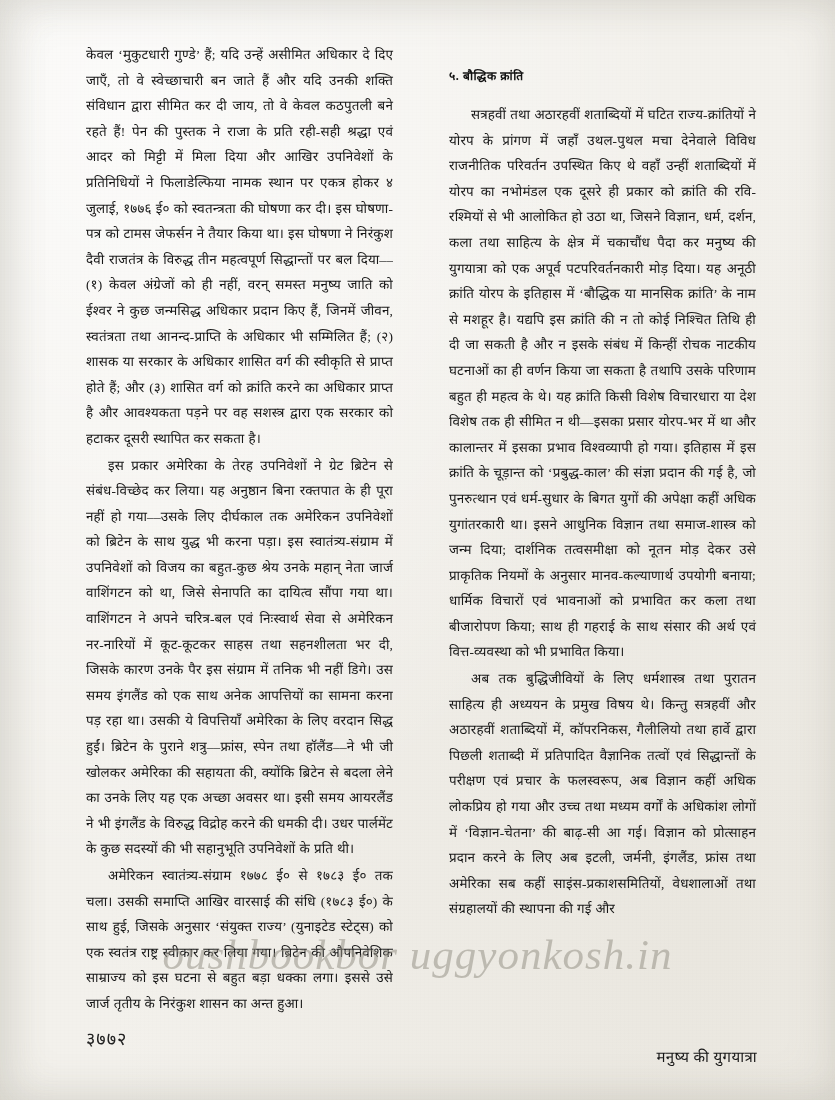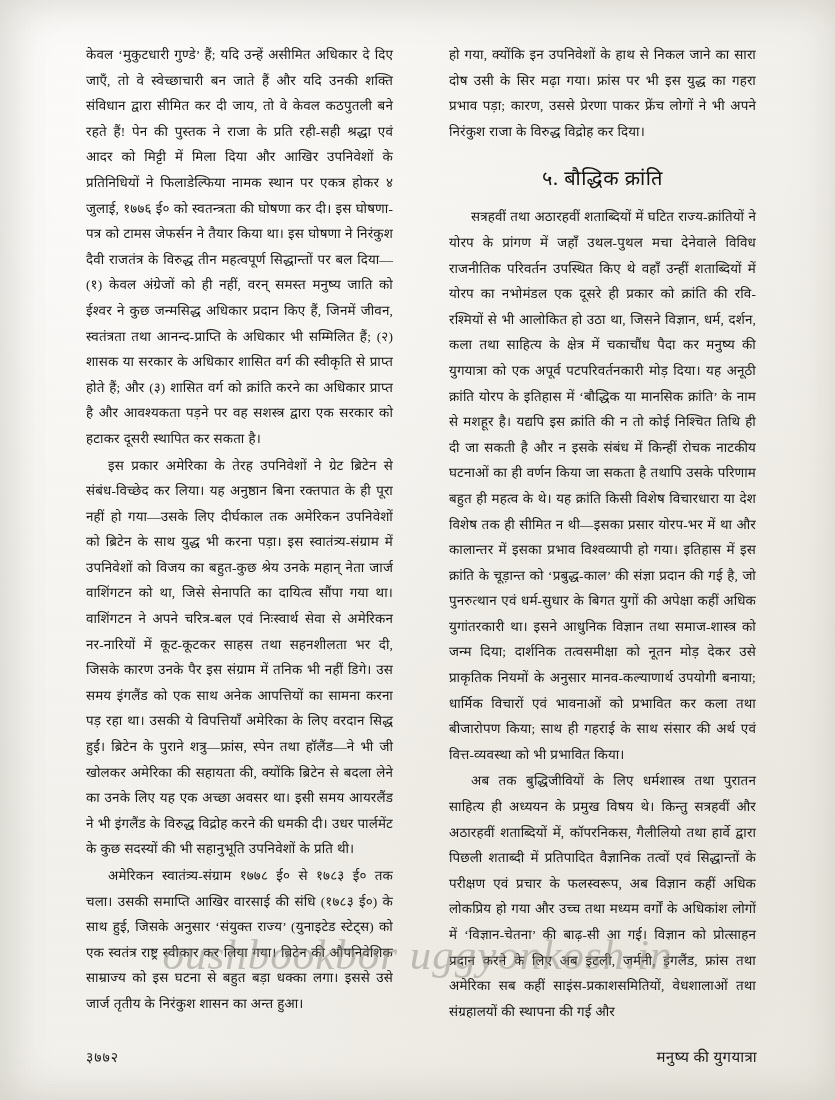--- a/index.html
+++ b/index.html
@@ -53,40 +53,40 @@
     font-size: 13.4px;
     line-height: 25.6px;
     letter-spacing: 0.15px;
     text-indent: 22px;
     color: #171717;
     font-family: "Liberation Serif", "DejaVu Serif", serif;
     word-spacing: 0.5px;
   }
   p.para.first { text-indent: 0; }
   h2.section-heading {
-    font-size: 20px;
+    font-size: 12px;
     line-height: 24px;
     margin: 22px 0 14px 0;
-    text-align: center;
-    font-weight: 400;
+    text-align: left;
+    font-weight: 700;
     letter-spacing: 0.6px;
     color: #111;
   }
   .footer {
     position: absolute;
     left: 86px;
     right: 78px;
     bottom: 34px;
     height: 26px;
   }
   .page-number {
     position: absolute;
     left: 0;
-    bottom: 0;
-    font-size: 14px;
+    bottom: 16px;
+    font-size: 18px;
     letter-spacing: 1px;
     color: #222;
   }
   .book-title {
     position: absolute;
     right: 0;
     bottom: 0;
     font-size: 15px;
     letter-spacing: 0.4px;
     color: #161616;
@@ -122,21 +122,20 @@
 
   <div class="content">
 
     <div class="col left">
       <p class="para first">केवल ‘मुकुटधारी गुण्डे’ हैं; यदि उन्हें असीमित अधिकार दे दिए जाएँ, तो वे स्वेच्छाचारी बन जाते हैं और यदि उनकी शक्ति संविधान द्वारा सीमित कर दी जाय, तो वे केवल कठपुतली बने रहते हैं! पेन की पुस्तक ने राजा के प्रति रही-सही श्रद्धा एवं आदर को मिट्टी में मिला दिया और आखिर उपनिवेशों के प्रतिनिधियों ने फिलाडेल्फिया नामक स्थान पर एकत्र होकर ४ जुलाई, १७७६ ई० को स्वतन्त्रता की घोषणा कर दी। इस घोषणा-पत्र को टामस जेफर्सन ने तैयार किया था। इस घोषणा ने निरंकुश दैवी राजतंत्र के विरुद्ध तीन महत्वपूर्ण सिद्धान्तों पर बल दिया––(१) केवल अंग्रेजों को ही नहीं, वरन् समस्त मनुष्य जाति को ईश्वर ने कुछ जन्मसिद्ध अधिकार प्रदान किए हैं, जिनमें जीवन, स्वतंत्रता तथा आनन्द-प्राप्ति के अधिकार भी सम्मिलित हैं; (२) शासक या सरकार के अधिकार शासित वर्ग की स्वीकृति से प्राप्त होते हैं; और (३) शासित वर्ग को क्रांति करने का अधिकार प्राप्त है और आवश्यकता पड़ने पर वह सशस्त्र द्वारा एक सरकार को हटाकर दूसरी स्थापित कर सकता है।</p>
       <p class="para">इस प्रकार अमेरिका के तेरह उपनिवेशों ने ग्रेट ब्रिटेन से संबंध-विच्छेद कर लिया। यह अनुष्ठान बिना रक्तपात के ही पूरा नहीं हो गया––उसके लिए दीर्घकाल तक अमेरिकन उपनिवेशों को ब्रिटेन के साथ युद्ध भी करना पड़ा। इस स्वातंत्र्य-संग्राम में उपनिवेशों को विजय का बहुत-कुछ श्रेय उनके महान् नेता जार्ज वाशिंगटन को था, जिसे सेनापति का दायित्व सौंपा गया था। वाशिंगटन ने अपने चरित्र-बल एवं निःस्वार्थ सेवा से अमेरिकन नर-नारियों में कूट-कूटकर साहस तथा सहनशीलता भर दी, जिसके कारण उनके पैर इस संग्राम में तनिक भी नहीं डिगे। उस समय इंगलैंड को एक साथ अनेक आपत्तियों का सामना करना पड़ रहा था। उसकी ये विपत्तियाँ अमेरिका के लिए वरदान सिद्ध हुईं। ब्रिटेन के पुराने शत्रु––फ्रांस, स्पेन तथा हॉलैंड––ने भी जी खोलकर अमेरिका की सहायता की, क्योंकि ब्रिटेन से बदला लेने का उनके लिए यह एक अच्छा अवसर था। इसी समय आयरलैंड ने भी इंगलैंड के विरुद्ध विद्रोह करने की धमकी दी। उधर पार्लमेंट के कुछ सदस्यों की भी सहानुभूति उपनिवेशों के प्रति थी।</p>
       <p class="para">अमेरिकन स्वातंत्र्य-संग्राम १७७८ ई० से १७८३ ई० तक चला। उसकी समाप्ति आखिर वारसाई की संधि (१७८३ ई०) के साथ हुई, जिसके अनुसार ‘संयुक्त राज्य’ (युनाइटेड स्टेट्स) को एक स्वतंत्र राष्ट्र स्वीकार कर लिया गया। ब्रिटेन की औपनिवेशिक साम्राज्य को इस घटना से बहुत बड़ा धक्का लगा। इससे उसे जार्ज तृतीय के निरंकुश शासन का अन्त हुआ।</p>
     </div>
 
     <div class="col right">
-      <p class="para first">हो गया, क्योंकि इन उपनिवेशों के हाथ से निकल जाने का सारा दोष उसी के सिर मढ़ा गया। फ्रांस पर भी इस युद्ध का गहरा प्रभाव पड़ा; कारण, उससे प्रेरणा पाकर फ्रेंच लोगों ने भी अपने निरंकुश राजा के विरुद्ध विद्रोह कर दिया।</p>
       <h2 class="section-heading">५. बौद्धिक क्रांति</h2>
       <p class="para">सत्रहवीं तथा अठारहवीं शताब्दियों में घटित राज्य-क्रांतियों ने योरप के प्रांगण में जहाँ उथल-पुथल मचा देनेवाले विविध राजनीतिक परिवर्तन उपस्थित किए थे वहाँ उन्हीं शताब्दियों में योरप का नभोमंडल एक दूसरे ही प्रकार को क्रांति की रवि-रश्मियों से भी आलोकित हो उठा था, जिसने विज्ञान, धर्म, दर्शन, कला तथा साहित्य के क्षेत्र में चकाचौंध पैदा कर मनुष्य की युगयात्रा को एक अपूर्व पटपरिवर्तनकारी मोड़ दिया। यह अनूठी क्रांति योरप के इतिहास में ‘बौद्धिक या मानसिक क्रांति’ के नाम से मशहूर है। यद्यपि इस क्रांति की न तो कोई निश्चित तिथि ही दी जा सकती है और न इसके संबंध में किन्हीं रोचक नाटकीय घटनाओं का ही वर्णन किया जा सकता है तथापि उसके परिणाम बहुत ही महत्व के थे। यह क्रांति किसी विशेष विचारधारा या देश विशेष तक ही सीमित न थी––इसका प्रसार योरप-भर में था और कालान्तर में इसका प्रभाव विश्वव्यापी हो गया। इतिहास में इस क्रांति के चूड़ान्त को ‘प्रबुद्ध-काल’ की संज्ञा प्रदान की गई है, जो पुनरुत्थान एवं धर्म-सुधार के बिगत युगों की अपेक्षा कहीं अधिक युगांतरकारी था। इसने आधुनिक विज्ञान तथा समाज-शास्त्र को जन्म दिया; दार्शनिक तत्वसमीक्षा को नूतन मोड़ देकर उसे प्राकृतिक नियमों के अनुसार मानव-कल्याणार्थ उपयोगी बनाया; धार्मिक विचारों एवं भावनाओं को प्रभावित कर कला तथा बीजारोपण किया; साथ ही गहराई के साथ संसार की अर्थ एवं वित्त-व्यवस्था को भी प्रभावित किया।</p>
       <p class="para">अब तक बुद्धिजीवियों के लिए धर्मशास्त्र तथा पुरातन साहित्य ही अध्ययन के प्रमुख विषय थे। किन्तु सत्रहवीं और अठारहवीं शताब्दियों में, कॉपरनिकस, गैलीलियो तथा हार्वे द्वारा पिछली शताब्दी में प्रतिपादित वैज्ञानिक तत्वों एवं सिद्धान्तों के परीक्षण एवं प्रचार के फलस्वरूप, अब विज्ञान कहीं अधिक लोकप्रिय हो गया और उच्च तथा मध्यम वर्गों के अधिकांश लोगों में ‘विज्ञान-चेतना’ की बाढ़-सी आ गई। विज्ञान को प्रोत्साहन प्रदान करने के लिए अब इटली, जर्मनी, इंगलैंड, फ्रांस तथा अमेरिका सब कहीं साइंस-प्रकाशसमितियों, वेधशालाओं तथा संग्रहालयों की स्थापना की गई और</p>
     </div>
 
   </div>
 
   <div class="watermark">oushbookbor uggyonkosh.in</div>
 
   <div class="footer">

